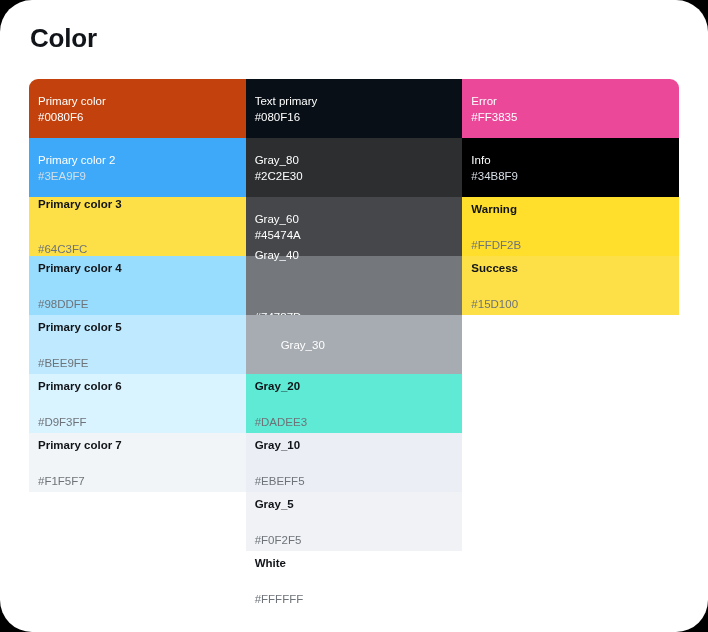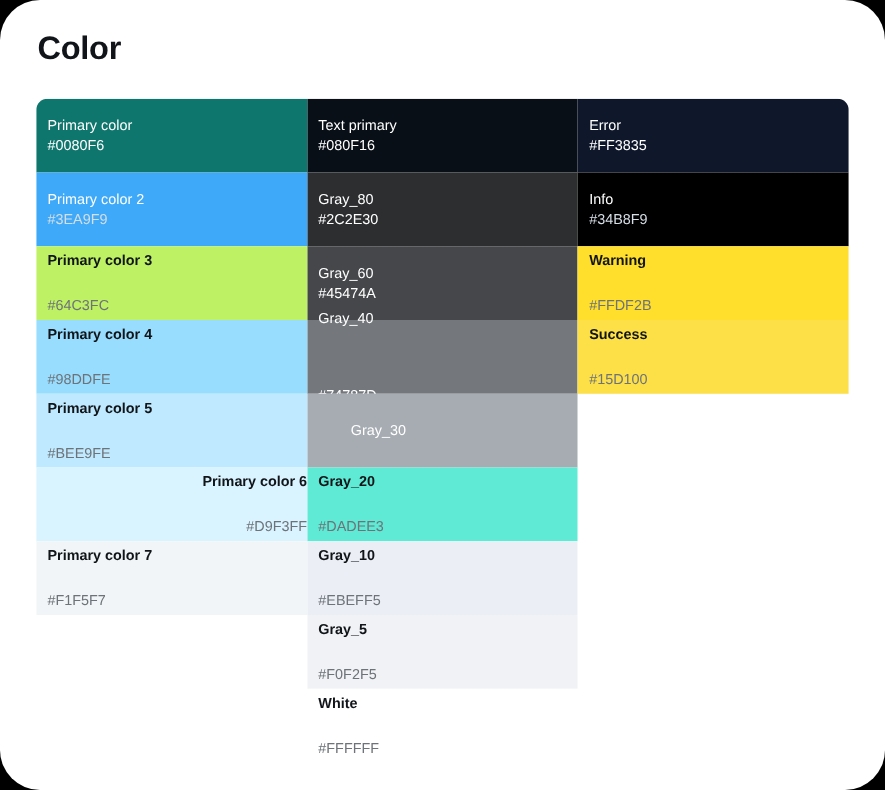--- a/index.html
+++ b/index.html
@@ -86,41 +86,41 @@
 </head>
 <body>
 
 <div id="page">
 
   <h1 id="page-title">Color</h1>
 
   <div id="palette-card">
 
   <div class="palette-column">
-        <div class="swatch tone-light" style="background: #0f766e;">
+        <div class="swatch tone-light" style="background: #c2410c;">
           <div class="swatch-label inner-pad">Primary color</div>
           <div class="swatch-hex inner-pad">#0080F6</div>
         </div>
         <div class="swatch tone-light-dim" style="background: rgb(62, 169, 249);">
           <div class="swatch-label inner-pad">Primary color 2</div>
           <div class="swatch-hex inner-pad">#3EA9F9</div>
         </div>
-        <div class="swatch tone-dark" style="background: #bef264;">
+        <div class="swatch tone-dark" style="background: #fde047; justify-content: space-between;">
           <div class="swatch-label inner-pad">Primary color 3</div>
           <div class="swatch-hex inner-pad">#64C3FC</div>
         </div>
         <div class="swatch tone-dark" style="background: rgb(152, 221, 254);">
           <div class="swatch-label inner-pad">Primary color 4</div>
           <div class="swatch-hex inner-pad">#98DDFE</div>
         </div>
         <div class="swatch tone-dark" style="background: rgb(190, 233, 254);">
           <div class="swatch-label inner-pad">Primary color 5</div>
           <div class="swatch-hex inner-pad">#BEE9FE</div>
         </div>
-        <div class="swatch tone-dark" style="background: rgb(217, 243, 255); text-align: right;">
+        <div class="swatch tone-dark" style="background: rgb(217, 243, 255);">
           <div class="swatch-label inner-pad">Primary color 6</div>
           <div class="swatch-hex inner-pad">#D9F3FF</div>
         </div>
         <div class="swatch tone-dark" style="background: rgb(241, 245, 247);">
           <div class="swatch-label inner-pad">Primary color 7</div>
           <div class="swatch-hex inner-pad">#F1F5F7</div>
         </div>
       </div>
       <div class="palette-column">
         <div class="swatch tone-light" style="background: rgb(8, 15, 22);">
@@ -153,21 +153,21 @@
         <div class="swatch tone-dark" style="background: rgb(240, 242, 245);">
           <div class="swatch-label inner-pad">Gray_5</div>
           <div class="swatch-hex inner-pad">#F0F2F5</div>
         </div>
         <div class="swatch tone-dark" style="background: rgb(255, 255, 255);">
           <div class="swatch-label inner-pad">White</div>
           <div class="swatch-hex inner-pad">#FFFFFF</div>
         </div>
       </div>
       <div class="palette-column">
-        <div class="swatch tone-light" style="background: #0f172a;">
+        <div class="swatch tone-light" style="background: #ec4899;">
           <div class="swatch-label inner-pad">Error</div>
           <div class="swatch-hex inner-pad">#FF3835</div>
         </div>
         <div class="swatch tone-light-dim" style="background: #000000;">
           <div class="swatch-label inner-pad">Info</div>
           <div class="swatch-hex inner-pad">#34B8F9</div>
         </div>
         <div class="swatch tone-dark" style="background: rgb(255, 223, 43);">
           <div class="swatch-label inner-pad">Warning</div>
           <div class="swatch-hex inner-pad">#FFDF2B</div>

